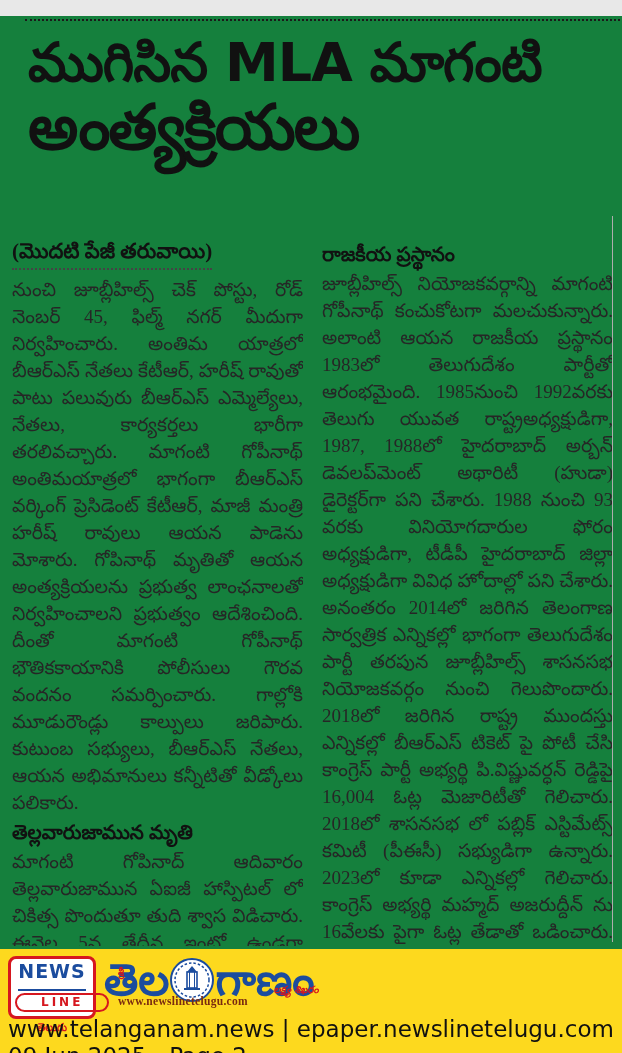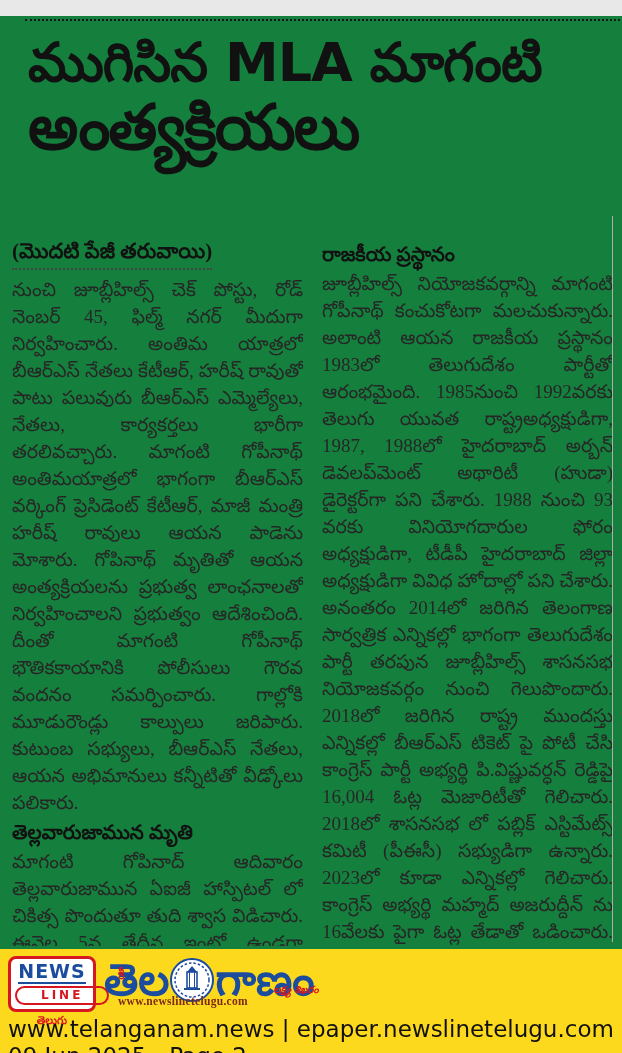--- a/index.html
+++ b/index.html
@@ -88,21 +88,21 @@
     text-align: center;
   }
   .newsline-news {
     color: #1B4C9E;
     font-weight: bold;
     font-size: 19px;
     letter-spacing: 1px;
     border-bottom: 2px solid #1B4C9E;
     display: inline-block;
     line-height: 1.05;
-    padding-bottom: 0;
+    padding-bottom: 7px;
   }
   .newsline-line {
     margin-top: 2px;
     display: inline-block;
     border: 2px solid #D6171F;
     border-radius: 12px;
     color: #D6171F;
     font-weight: bold;
     font-size: 12px;
     letter-spacing: 3px;

